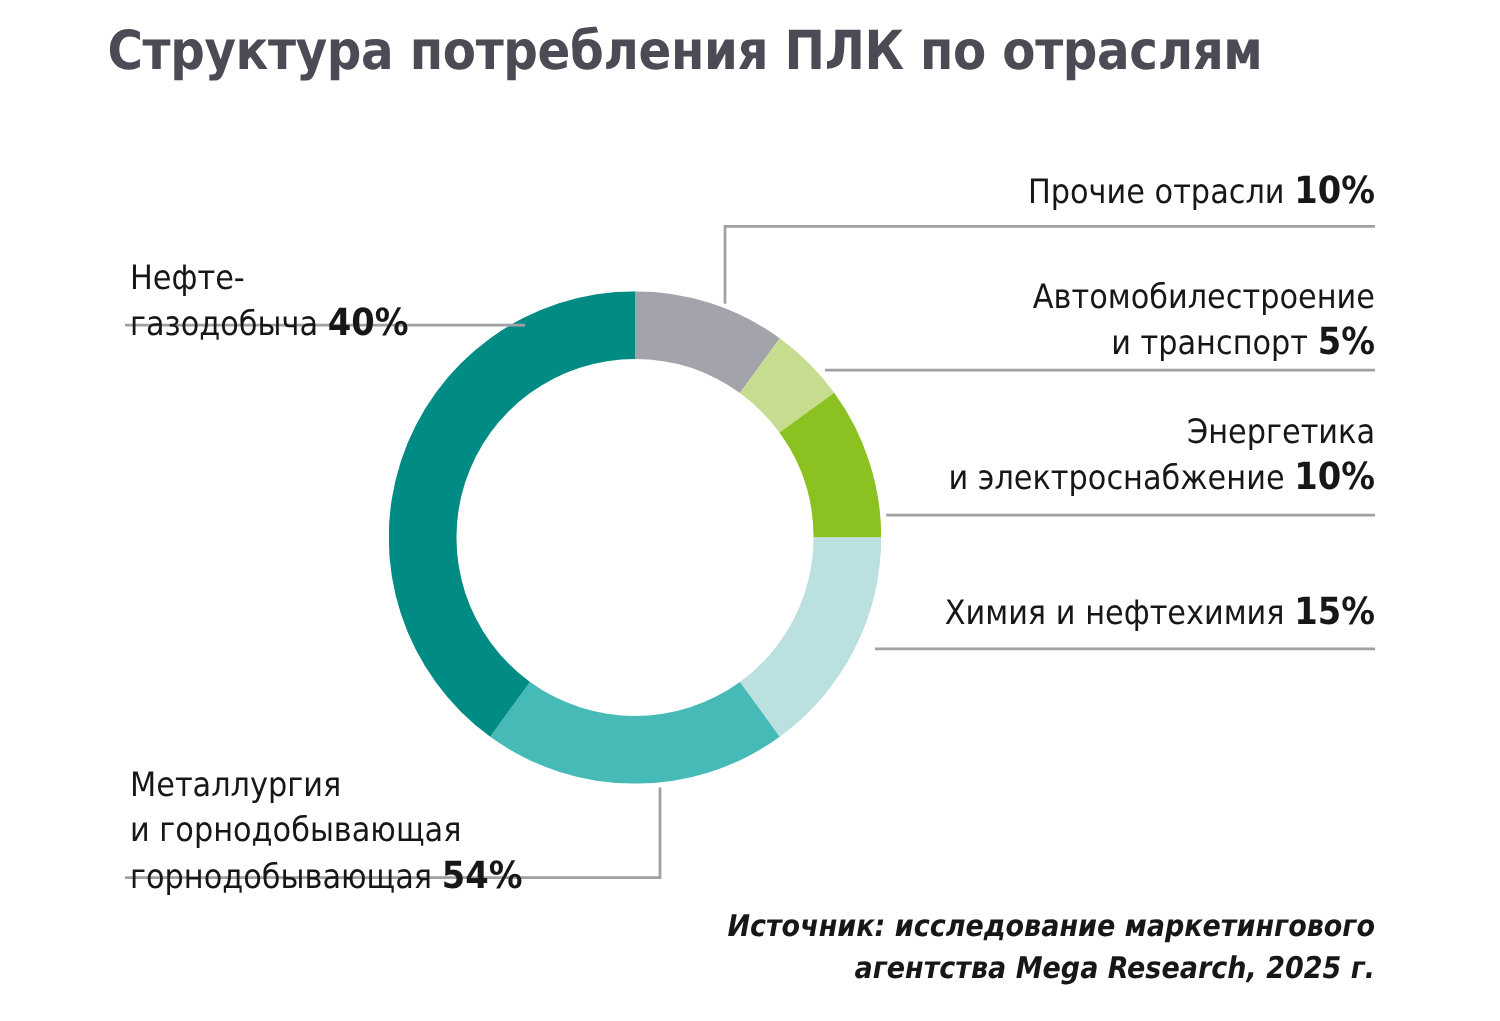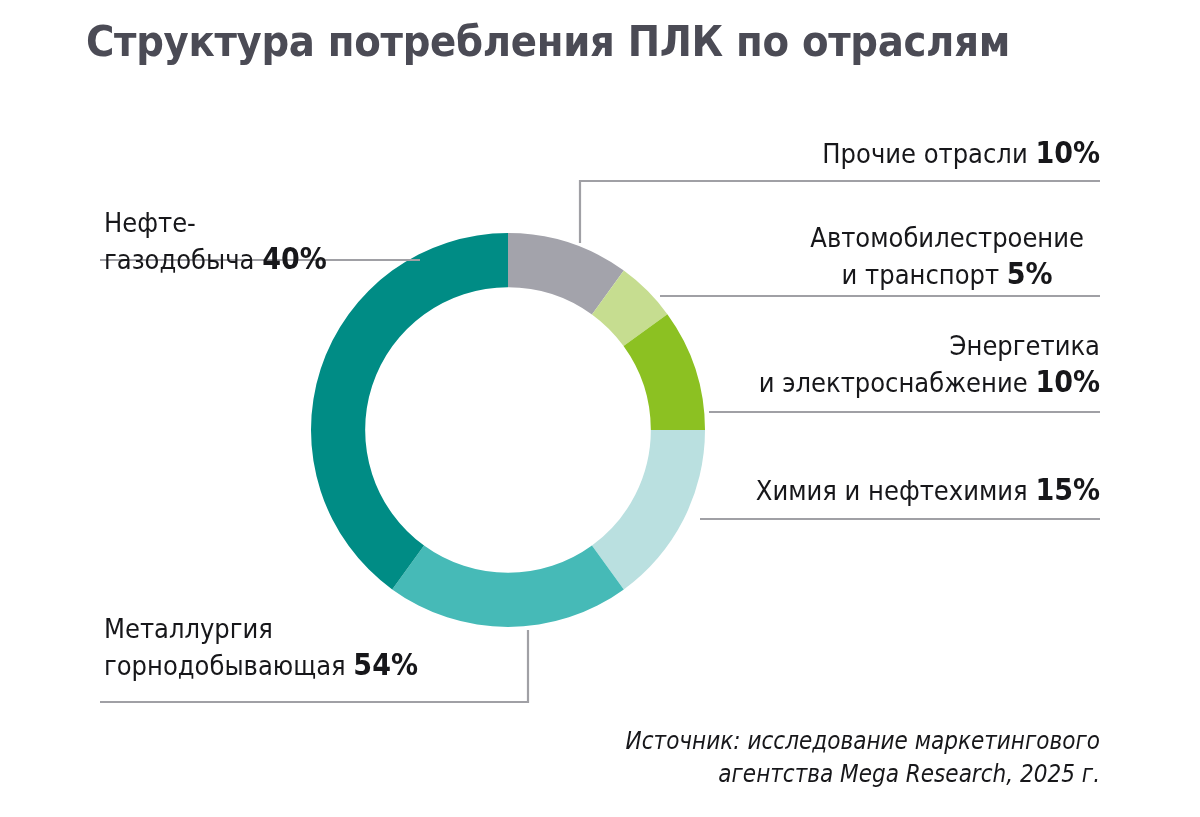--- a/index.html
+++ b/index.html
@@ -59,41 +59,41 @@
     white-space: nowrap;
   }
   .callout.right { text-align: right; }
   .callout.left  { text-align: left; margin-top: 33px;  }
   .callout .pct {
     font-weight: bold;
     font-size: 30px;
   }
 
   #callout-other           { right: 100px; top: 135px; margin-left: 40px; }
-  #callout-automotive      { right: 116px; top: 220px; text-align: center; }
+  #callout-automotive      { right: 100px; top: 220px; }
   #callout-energy          { right: 100px; top: 328px; }
   #callout-chemistry       { right: 100px; top: 472px; }
   #callout-oilgas          { left: 104px;  top: 172px; }
   #callout-metallurgy      { left: 104px;  top: 578px; }
 
   
   #source-note {
     position: absolute;
     right: 100px;
     top: 725px;
     width: 640px;
     text-align: right;
     font-family: "DejaVu Sans Condensed", "Liberation Sans Narrow", "Liberation Sans", sans-serif;
     font-style: italic;
     font-size: 24px;
     line-height: 33px;
     color: #17171a;
     white-space: nowrap;
   }
-  #source-note span { display: block; }
+  #source-note span { display: block; font-weight: bold; }
 </style>
 </head>
 <body>
 
 <div id="chart-title">Структура потребления ПЛК по отраслям</div>
 
 <div id="donut-wrap">
   <svg id="donut-svg" width="394" height="394" viewBox="0 0 394 394">
     <g id="donut-segments">
         <path d="M 197 0 A 197 197 0 0 1 312.7936947016172 37.62365210813536 L 280.9504286586725 81.45214777839814 A 142.825 142.825 0 0 0 197 54.17500000000001 Z" fill="#a3a3ab"></path>
@@ -139,19 +139,20 @@
   <div><span>Химия и нефтехимия</span> <span class="pct">15%</span></div>
 </div>
 
 <div class="callout left" id="callout-oilgas">
   <div><span>Нефте-</span></div>
   <div><span>газодобыча</span> <span class="pct">40%</span></div>
 </div>
 
 <div class="callout left" id="callout-metallurgy">
   <div><span>Металлургия</span></div>
+  <div><span>и горнодобывающая</span></div>
   <div><span>горнодобывающая</span> <span class="pct">54%</span></div>
 </div>
 
 <div id="source-note">
   <span>Источник: исследование маркетингового</span>
   <span>агентства Mega Research, 2025 г.</span>
 </div>
 
 </body></html>

